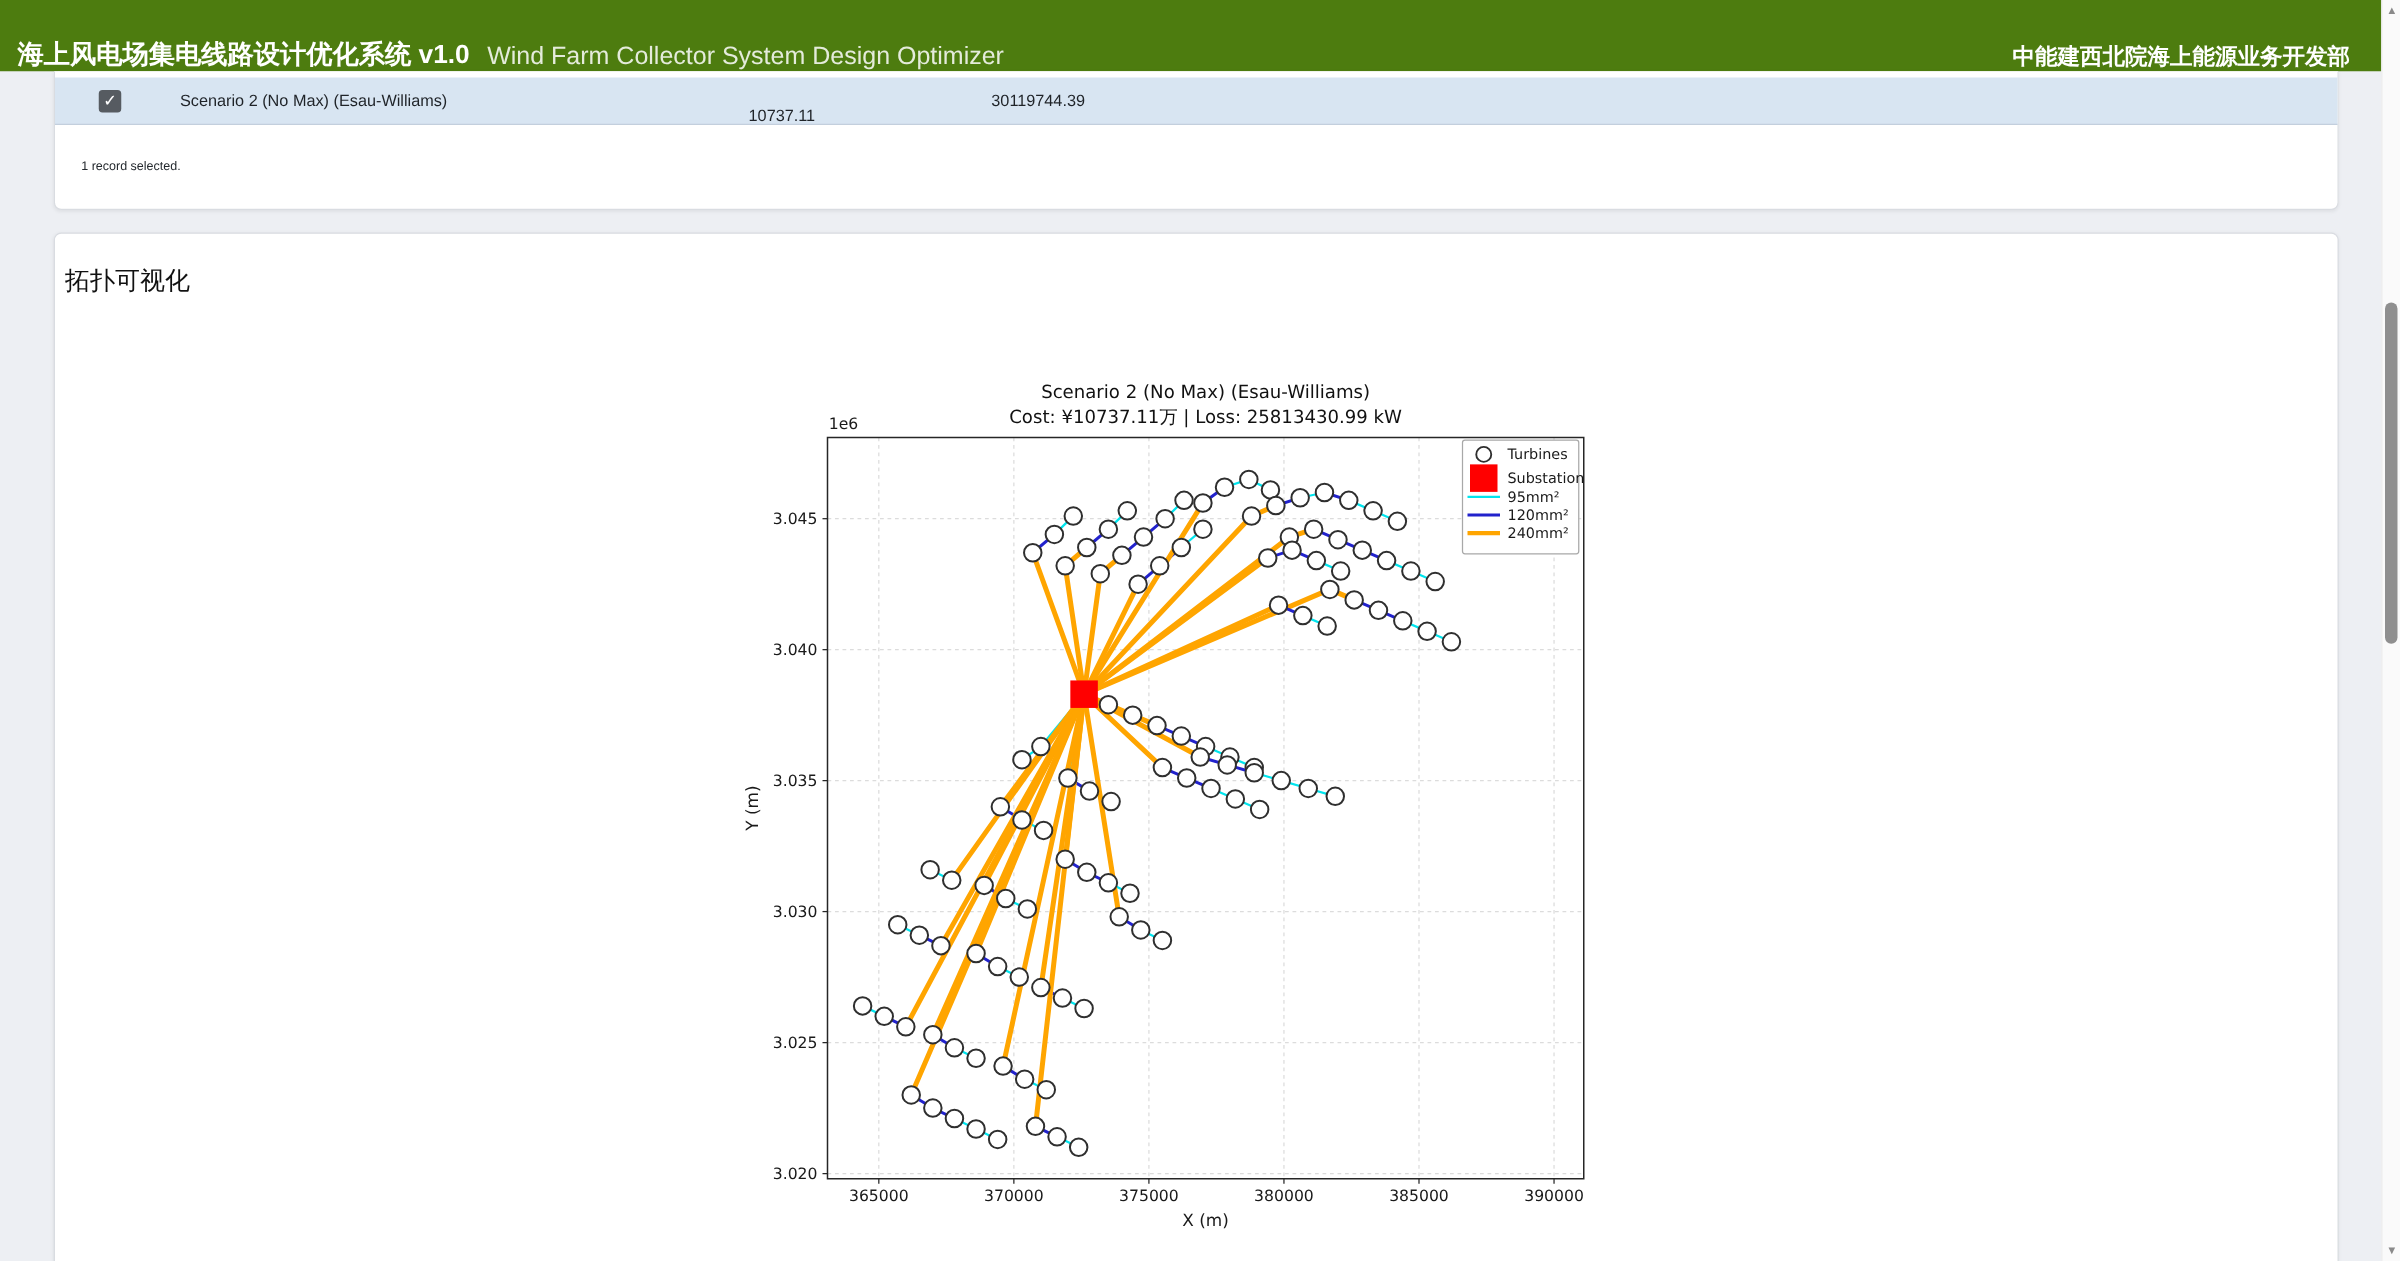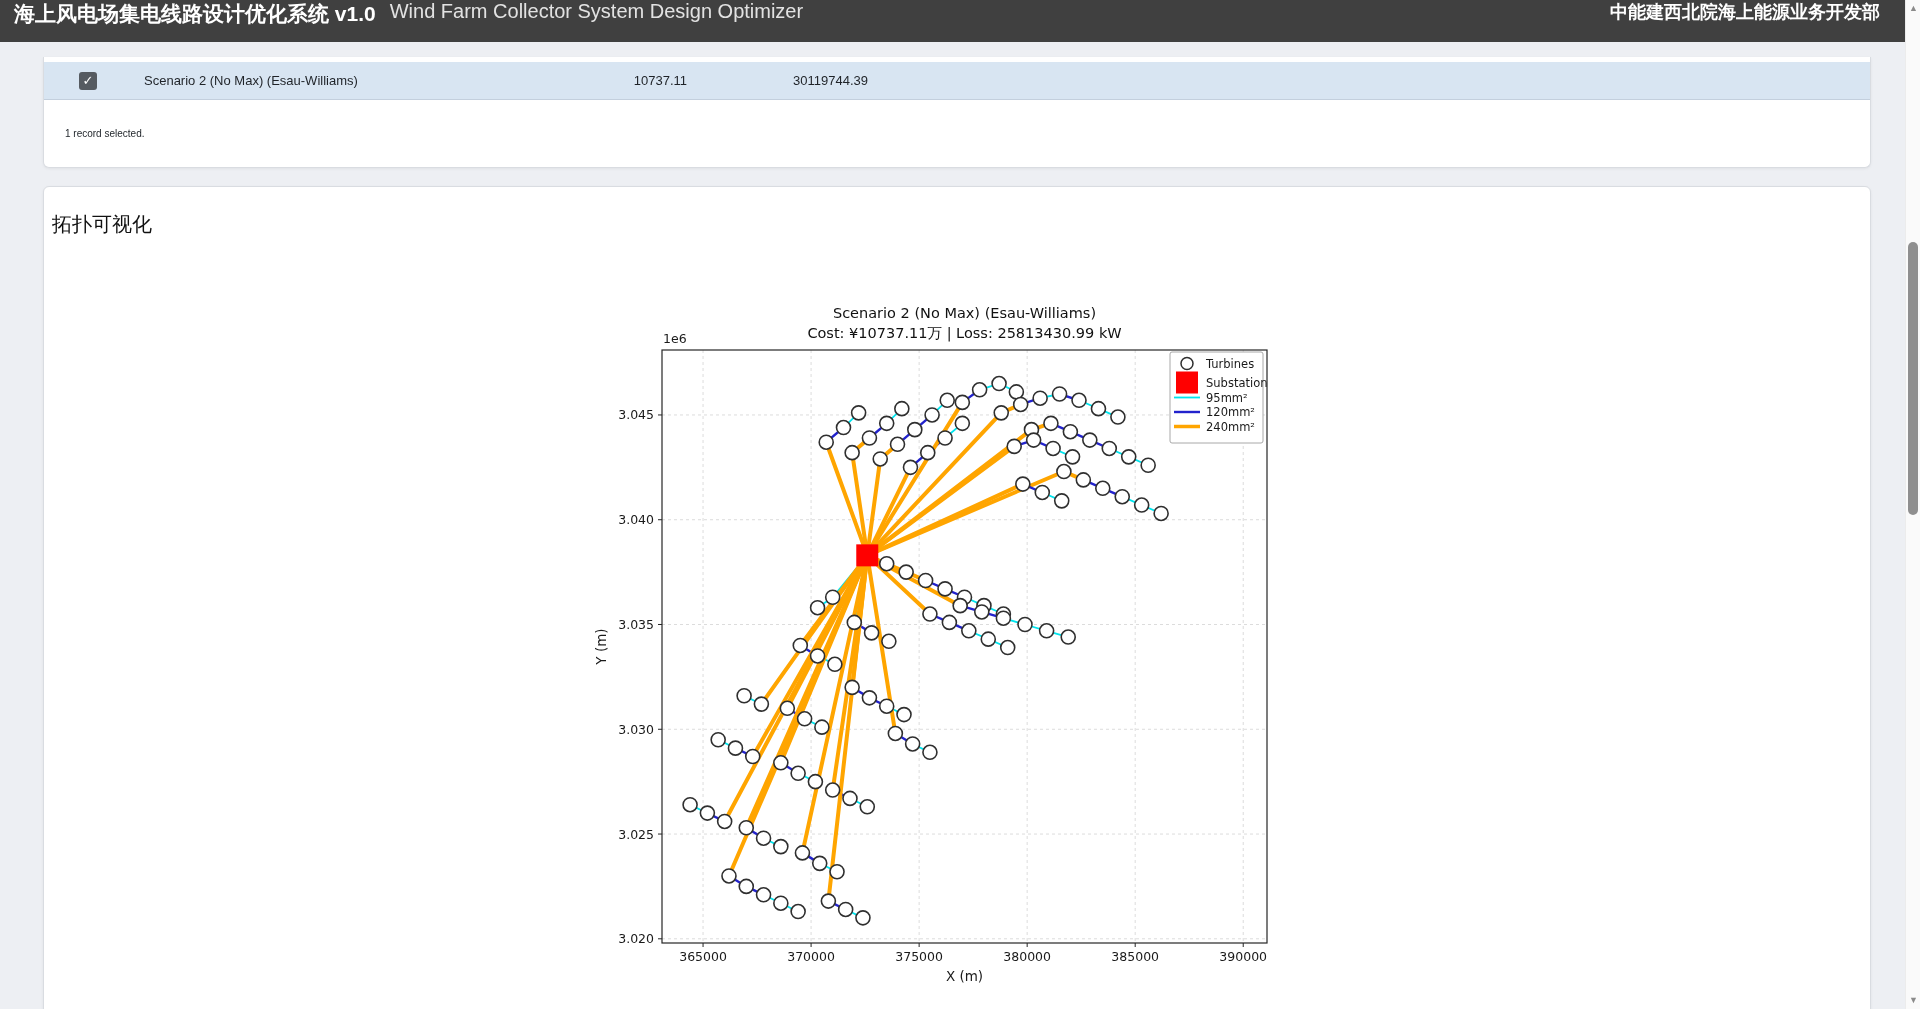--- a/index.html
+++ b/index.html
@@ -2,22 +2,22 @@
 <html><head>
 <meta charset="utf-8">
 <style>
   html,body{margin:0;padding:0;}
   body{
     position:relative;width:1920px;height:1009px;overflow:hidden;
     background:#edeff3;font-family:"Liberation Sans",sans-serif;color:#1f2328;
   }
   
   .app-header{
-    position:absolute;left:0;top:0;width:1920px;height:42px;background:#404040;
-    display:flex;align-items:flex-start;box-sizing:border-box;padding:0 40px 0 14px;
+    position:absolute;left:0;top:0;width:1920px;height:57px;background:#4d7c0f;
+    display:flex;align-items:flex-end;box-sizing:border-box;padding:0 40px 0 14px;
   }
   .app-header .title{color:#ffffff;font-size:21px;font-weight:bold;white-space:nowrap;}
   .app-header .subtitle{color:rgba(255,255,255,.85);font-size:20px;margin-left:14px;white-space:nowrap;}
   .app-header .org{margin-left:auto;color:#ffffff;font-size:18px;font-weight:bold;white-space:nowrap;}
   
   .card{
     position:absolute;left:43px;width:1828px;background:#ffffff;box-sizing:border-box;
     border:1px solid #d9dce1;box-shadow:0 1px 3px rgba(0,0,0,.06);
   }
   .card.table-card{top:57px;height:111px;border-top:none;border-radius:0 0 6px 6px;}
@@ -26,21 +26,21 @@
   .sel-row{
     position:absolute;left:0;top:5px;width:100%;height:38px;background:#d8e5f2;
     border-bottom:1px solid #c3cfdd;box-sizing:border-box;cursor:default;
   }
   .sel-row .checkbox{
     position:absolute;left:35px;top:10px;width:18px;height:18px;background:#565b61;
     border-radius:3px;color:#ffffff;font-size:13px;line-height:18px;text-align:center;
   }
   .sel-row .cell{position:absolute;top:0;height:38px;line-height:38px;font-size:13px;color:#1f2328;white-space:nowrap;}
   .cell.name{left:100px;}
-  .cell.num1{left:520px;width:123px;text-align:right;}
+  .cell.num1{left:520px;width:123px;text-align:center;margin-top:12px;}
   .cell.num2{left:660px;width:164px;text-align:right;}
   .cell.desc{left:855px;}
   .table-footer{position:absolute;left:21px;top:43px;height:68px;line-height:68px;font-size:10px;color:#24292e;}
   
   .section-title{position:absolute;left:8px;top:24px;font-size:20px;font-weight:normal;color:#111;}
   .figure-wrap{position:absolute;left:560px;top:295px;width:780px;height:715px;}
   svg text{font-family:"DejaVu Sans",sans-serif;}
   
   .scrollbar{position:absolute;right:0;top:0;width:15px;height:1009px;background:#fafafa;border-left:1px solid #ececec;box-sizing:border-box;}
   .scroll-arrow{position:absolute;left:0;width:15px;height:15px;color:#8a8a8a;font-size:9px;line-height:15px;text-align:center;cursor:default;}

